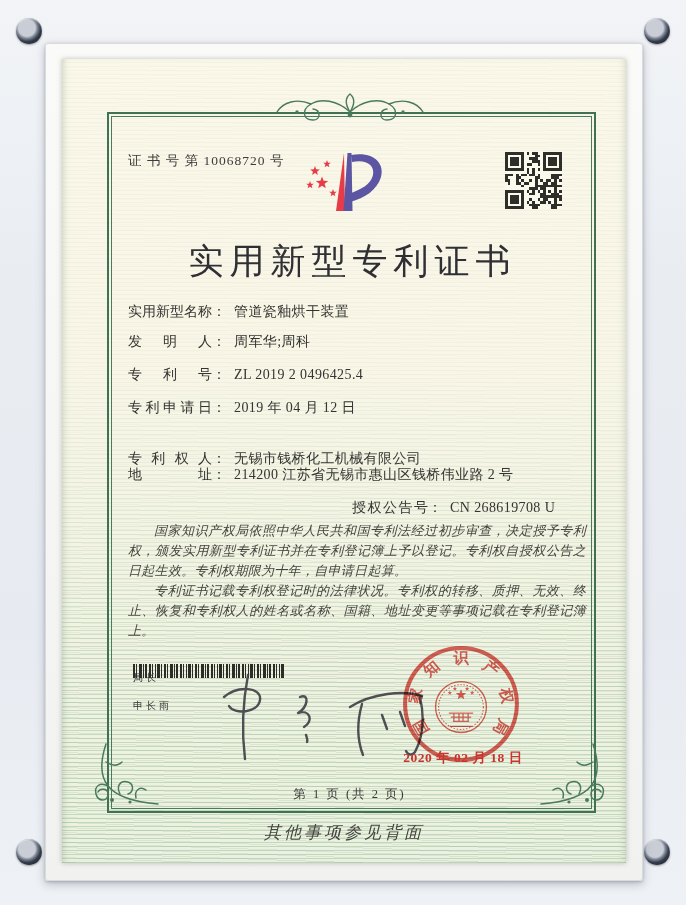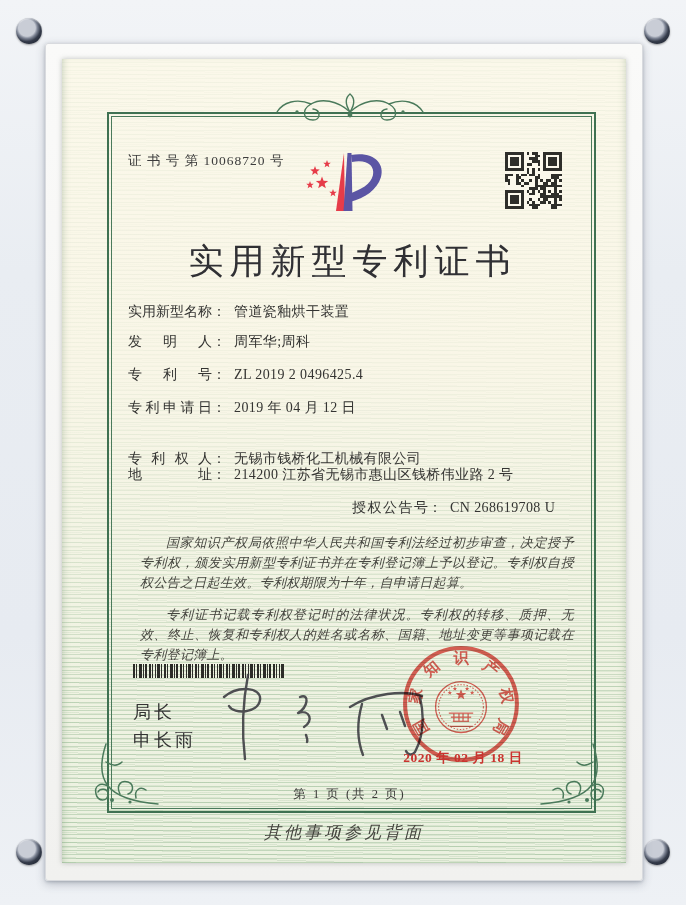--- a/index.html
+++ b/index.html
@@ -51,25 +51,25 @@
   }
   .fields{position:absolute;left:0;top:0;width:100%;}
   .frow{position:absolute;left:66px;font-size:14px;color:#343432;white-space:nowrap;}
   .flabel{display:inline-block;width:84px;text-align:justify;text-align-last:justify;vertical-align:bottom;}
   .fcolon{display:inline-block;margin-right:8px;}
   .fvalue{letter-spacing:.4px;}
   .grant2{position:absolute;left:224px;top:0;}
   .glabel{display:inline-block;width:76px;text-align:justify;text-align-last:justify;vertical-align:bottom;}
   .paras{position:absolute;left:66px;top:462px;width:458px;}
   .paras p{
-    margin:12px;font-size:13px;line-height:20px;color:#45453f;font-style:italic;
+    margin:0;font-size:13px;line-height:20px;color:#45453f;font-style:italic;
     text-indent:2em;letter-spacing:.3px;text-align:justify;
   }
   .barcode{position:absolute;left:71px;top:605px;width:156px;height:14px;}
-  .director{position:absolute;left:71px;top:639px;font-size:18px;color:#333;letter-spacing:3px;line-height:28px;}
+  .director{position:absolute;left:71px;top:605px;font-size:10px;color:#333;letter-spacing:3px;line-height:28px;}
   .signature{position:absolute;left:150px;top:608px;width:250px;height:100px;opacity:.88;}
   .seal{position:absolute;left:338px;top:584px;width:122px;height:122px;opacity:.87;mix-blend-mode:multiply;}
   .seal-date{
     position:absolute;left:336px;top:690px;width:130px;text-align:center;
     font-size:13.5px;color:#c9342f;font-weight:bold;letter-spacing:.5px;white-space:nowrap;
   }
   .page-info{position:absolute;left:45px;top:727px;width:485px;text-align:center;font-size:12.5px;color:#3a3a38;letter-spacing:2px;}
   .back-note{position:absolute;left:0;top:762px;width:100%;text-align:center;font-size:17px;color:#45453f;font-style:italic;letter-spacing:3px;}
 </style>
 </head>

